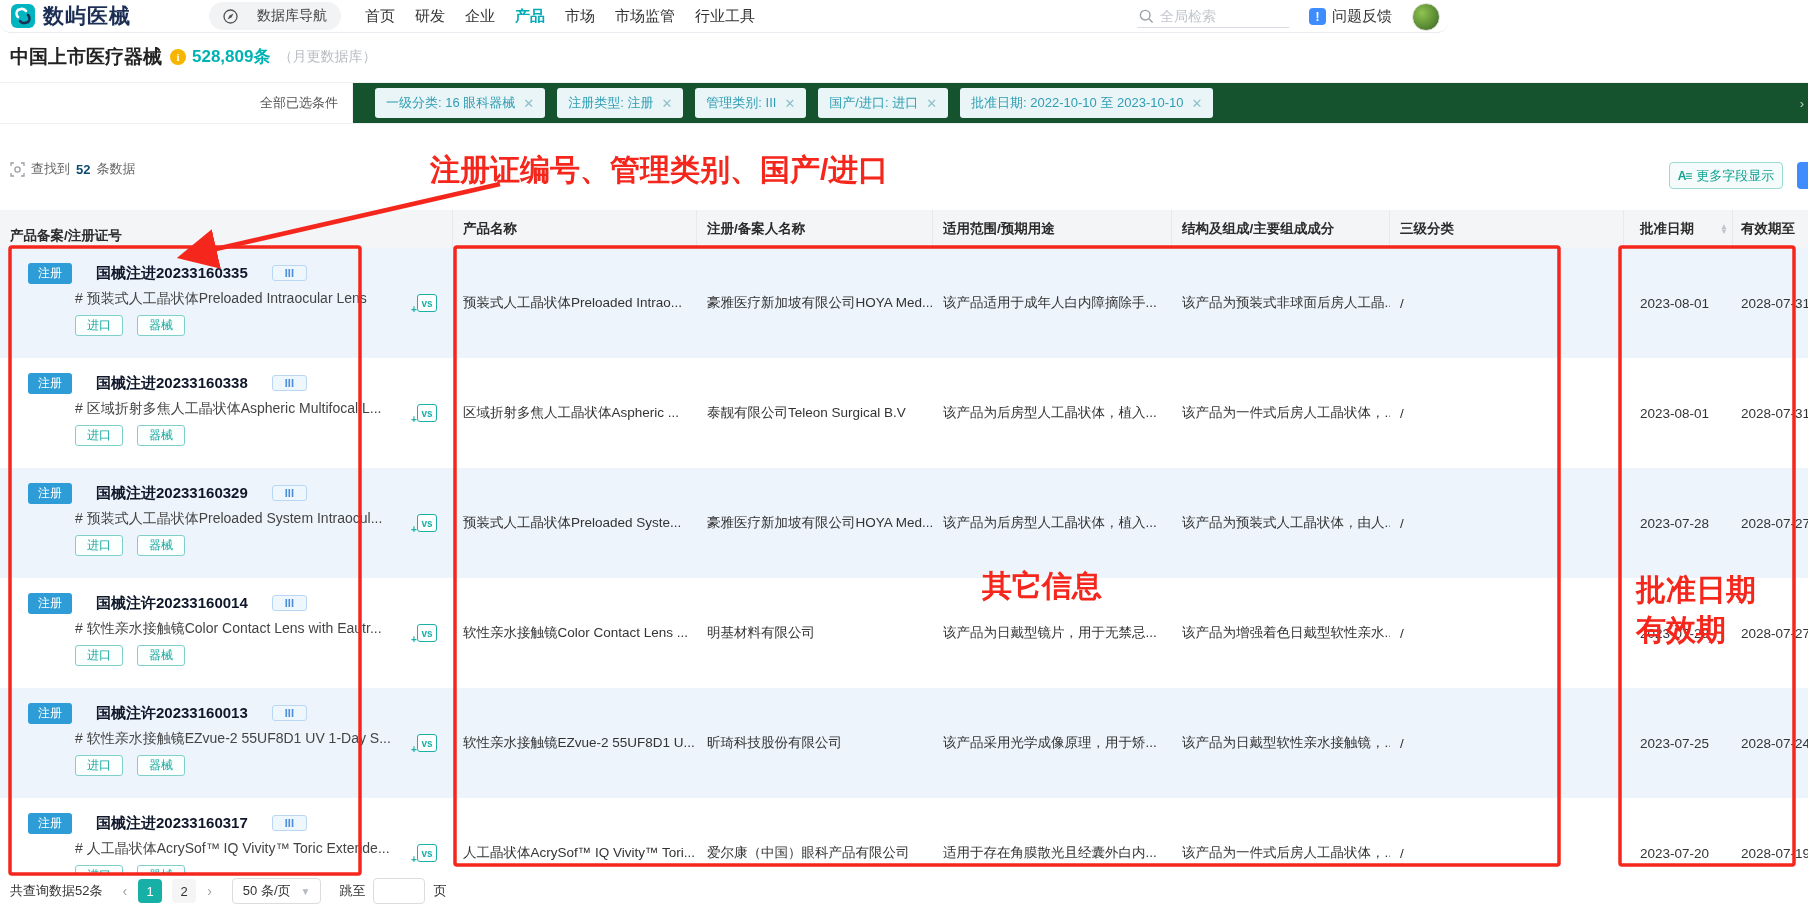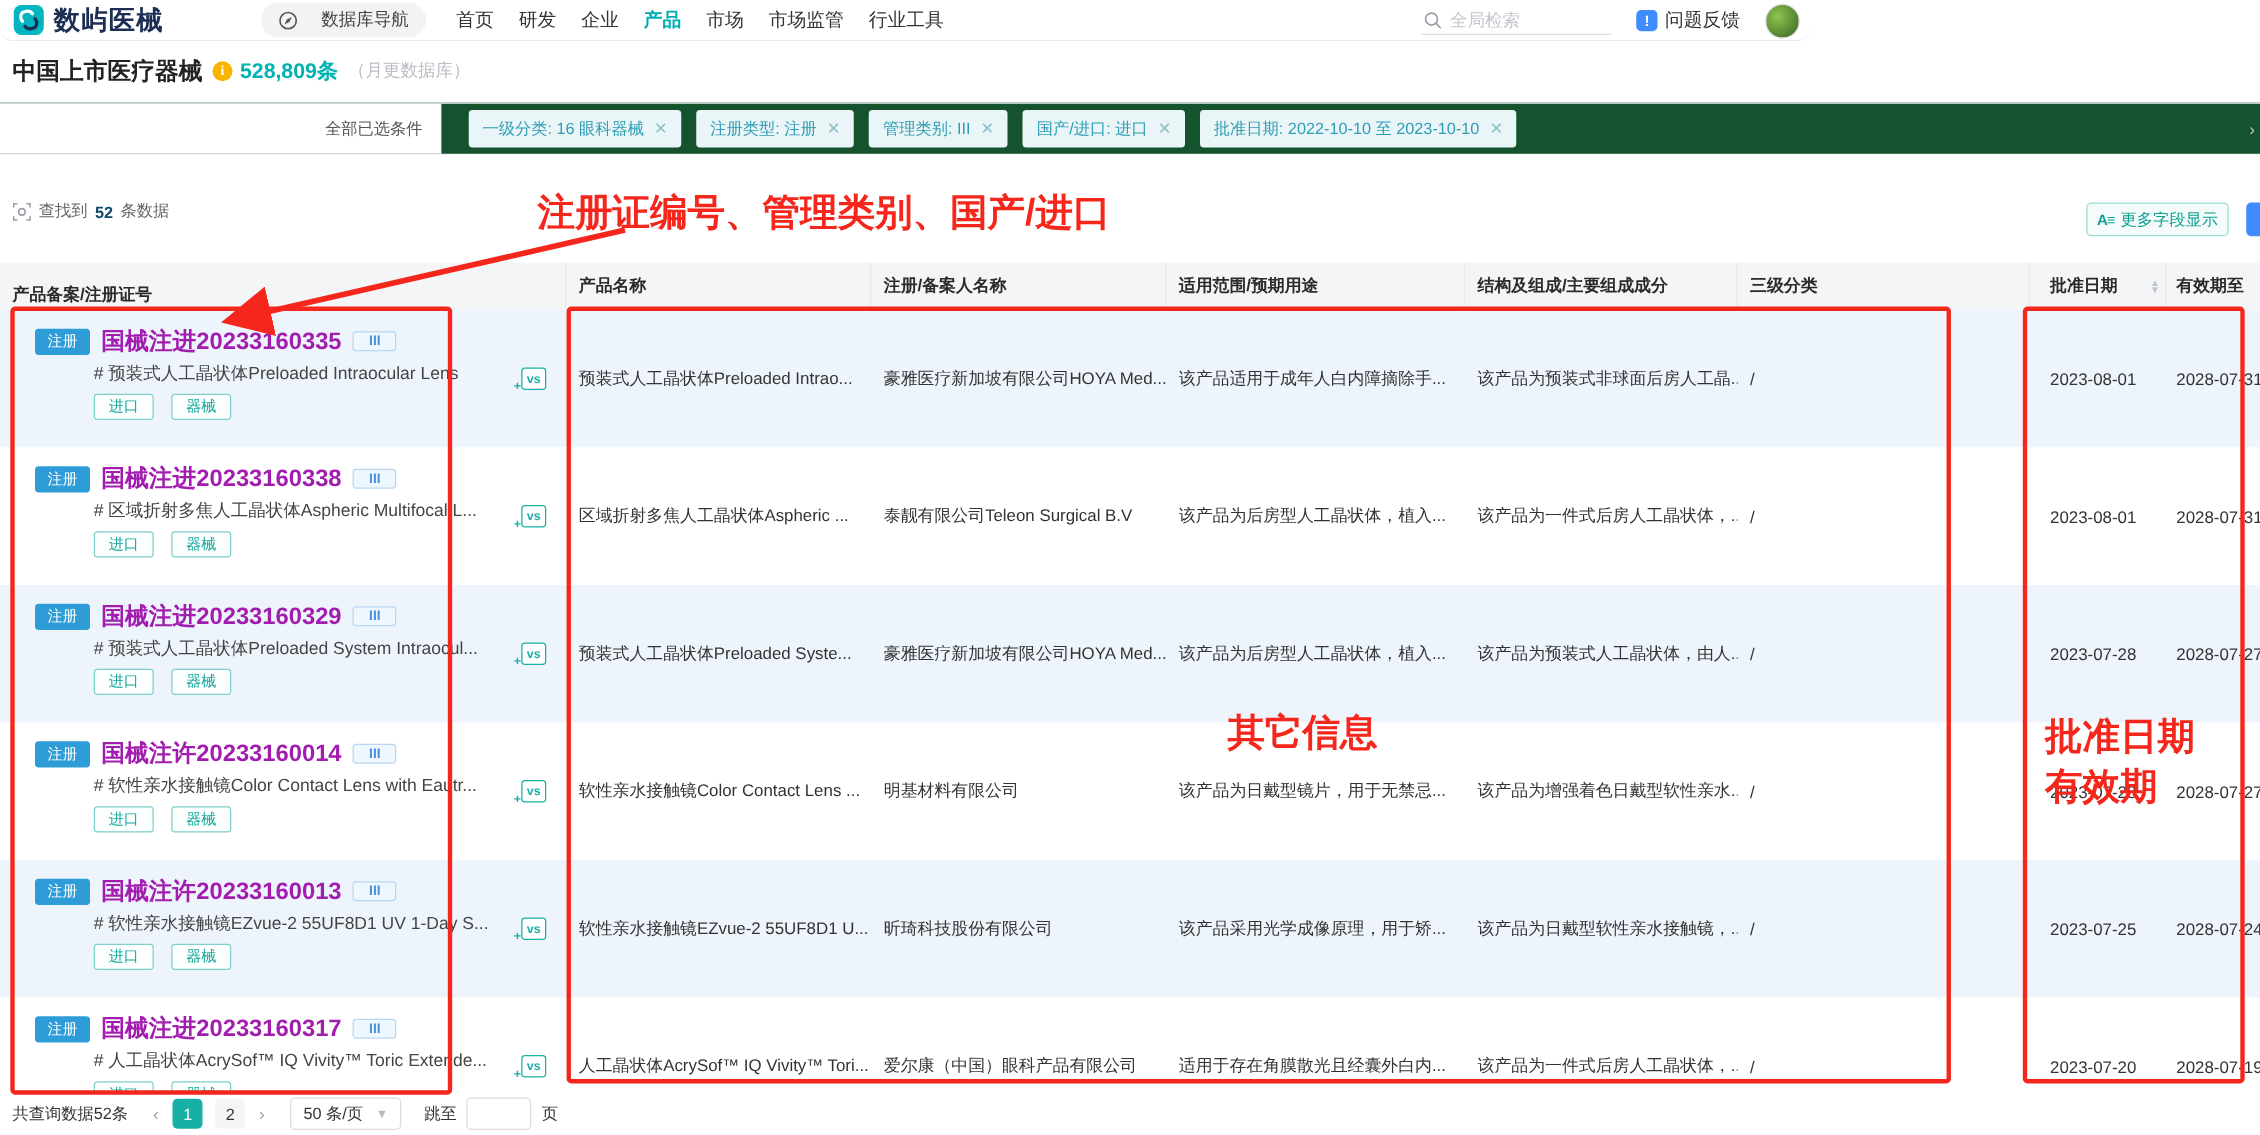--- a/index.html
+++ b/index.html
@@ -77,23 +77,23 @@
 
   .tbody { position:absolute; top:248px; left:0; width:1808px; height:626px; overflow:hidden; }
   .trow { width:1808px; height:110px; display:grid;
           grid-template-columns:453px 244px 236px 239px 218px 234px 109px auto; }
   .trow:nth-child(odd) { background:#edf4fb; }
   .trow:nth-child(even) { background:#fff; }
   .cell { display:flex; align-items:center; padding:0 12px 0 10px; font-size:13.5px; color:#333;
           white-space:nowrap; overflow:hidden; }
   .cell.c7 { padding-left:16px; } .cell.c8 { padding-left:8px; }
   .c1 { position:relative; padding:14px 0 0 28px; }
-  .c1 .l1 { display:flex; align-items:center; gap:9px; height:22px; }
+  .c1 .l1 { display:flex; align-items:center; gap:24px; height:22px; }
   .badge-reg { background:#2e9cd6; color:#fff; font-size:12px; padding:2px 10px; border-radius:3px; }
-  .cert { color:#a21caf; font-size:19px; font-weight:bold; text-decoration:none; cursor:pointer; }
+  .cert { color:#0f172a; font-size:15px; font-weight:bold; text-decoration:none; cursor:pointer; }
   .badge-class { border:1px solid #b9d7f3; background:#eef6fe; color:#4a90d9; font-size:11px;
                  font-weight:bold; padding:1px 12px; border-radius:3px; }
   .c1 .l2 { margin-top:6px; padding-left:47px; font-size:14px; color:#444; white-space:nowrap;
             overflow:hidden; width:420px; }
   .c1 .l3 { margin-top:7px; padding-left:47px; display:flex; gap:14px; }
   .tagb { border:1px solid #7fd0cb; color:#17a89e; background:#fbfffe; font-size:12px; padding:1px 11px;
           border-radius:3px; }
   .vs-ic { position:absolute; right:16px; top:50%; transform:translateY(-50%); width:20px; height:18px;
            border:1.5px solid #19b0a6; border-radius:3px; color:#19b0a6; font-size:10px; font-weight:bold;
            display:flex; align-items:center; justify-content:center; cursor:pointer; background:#fff; }

